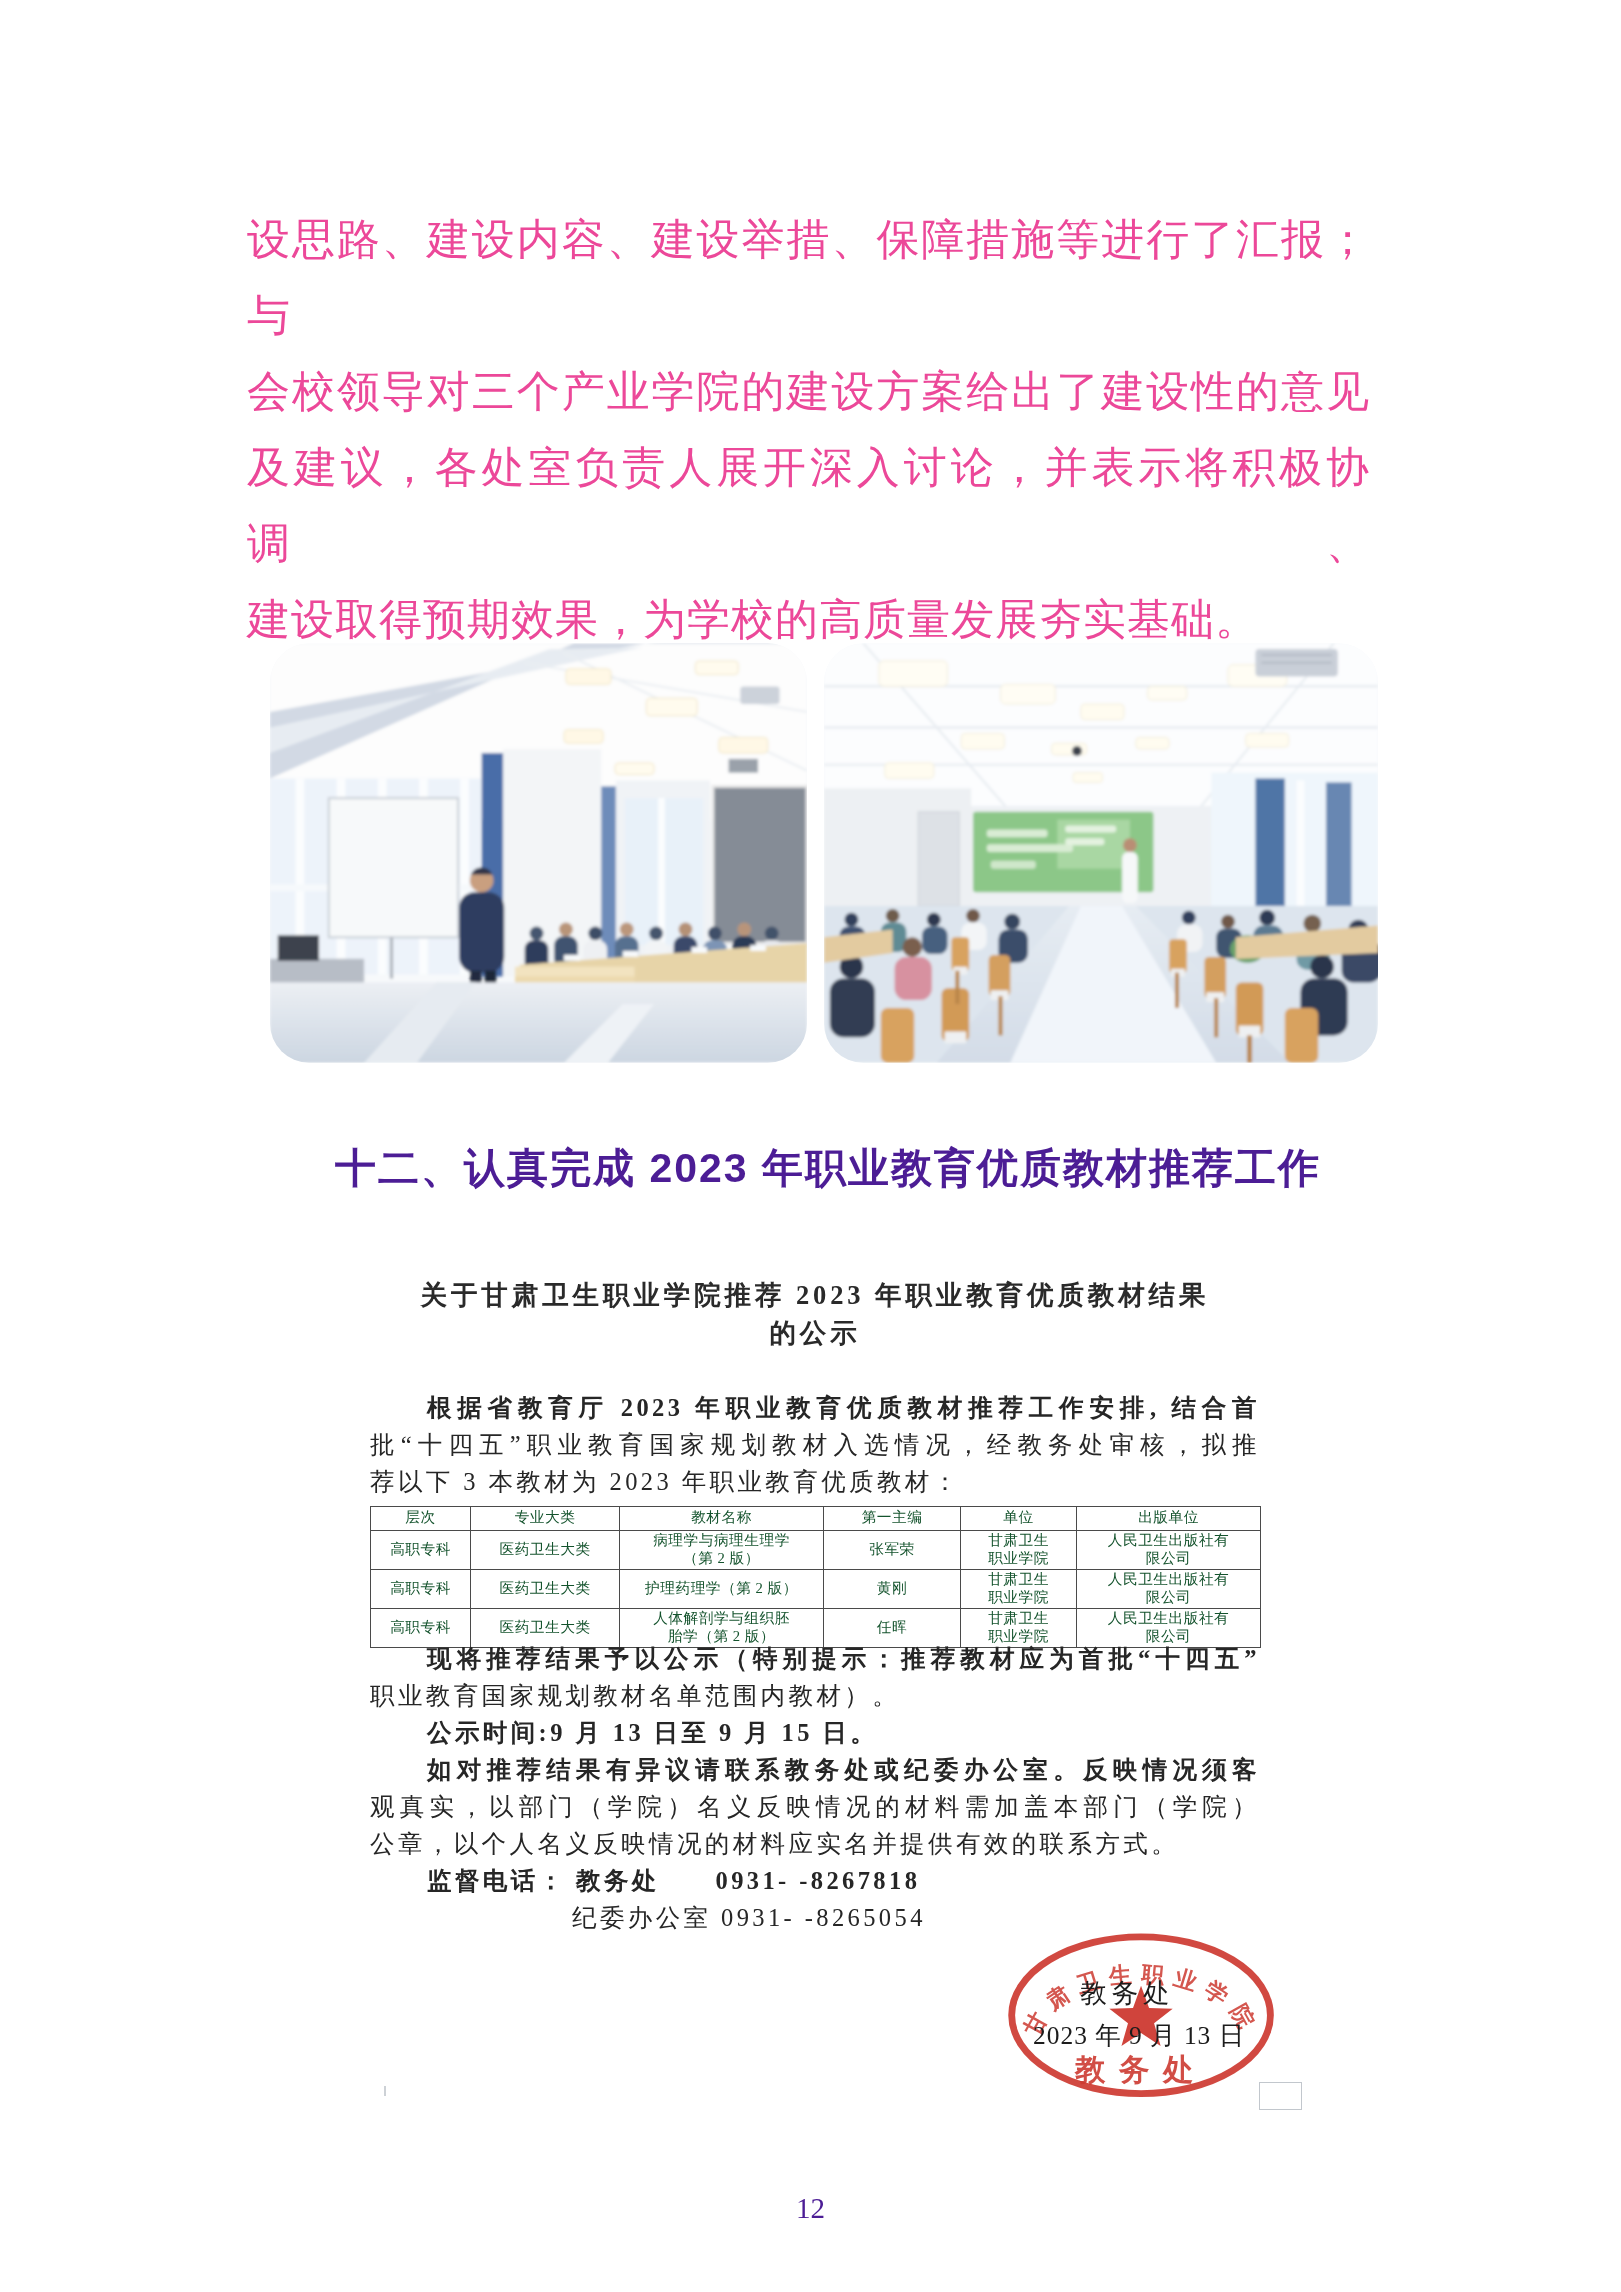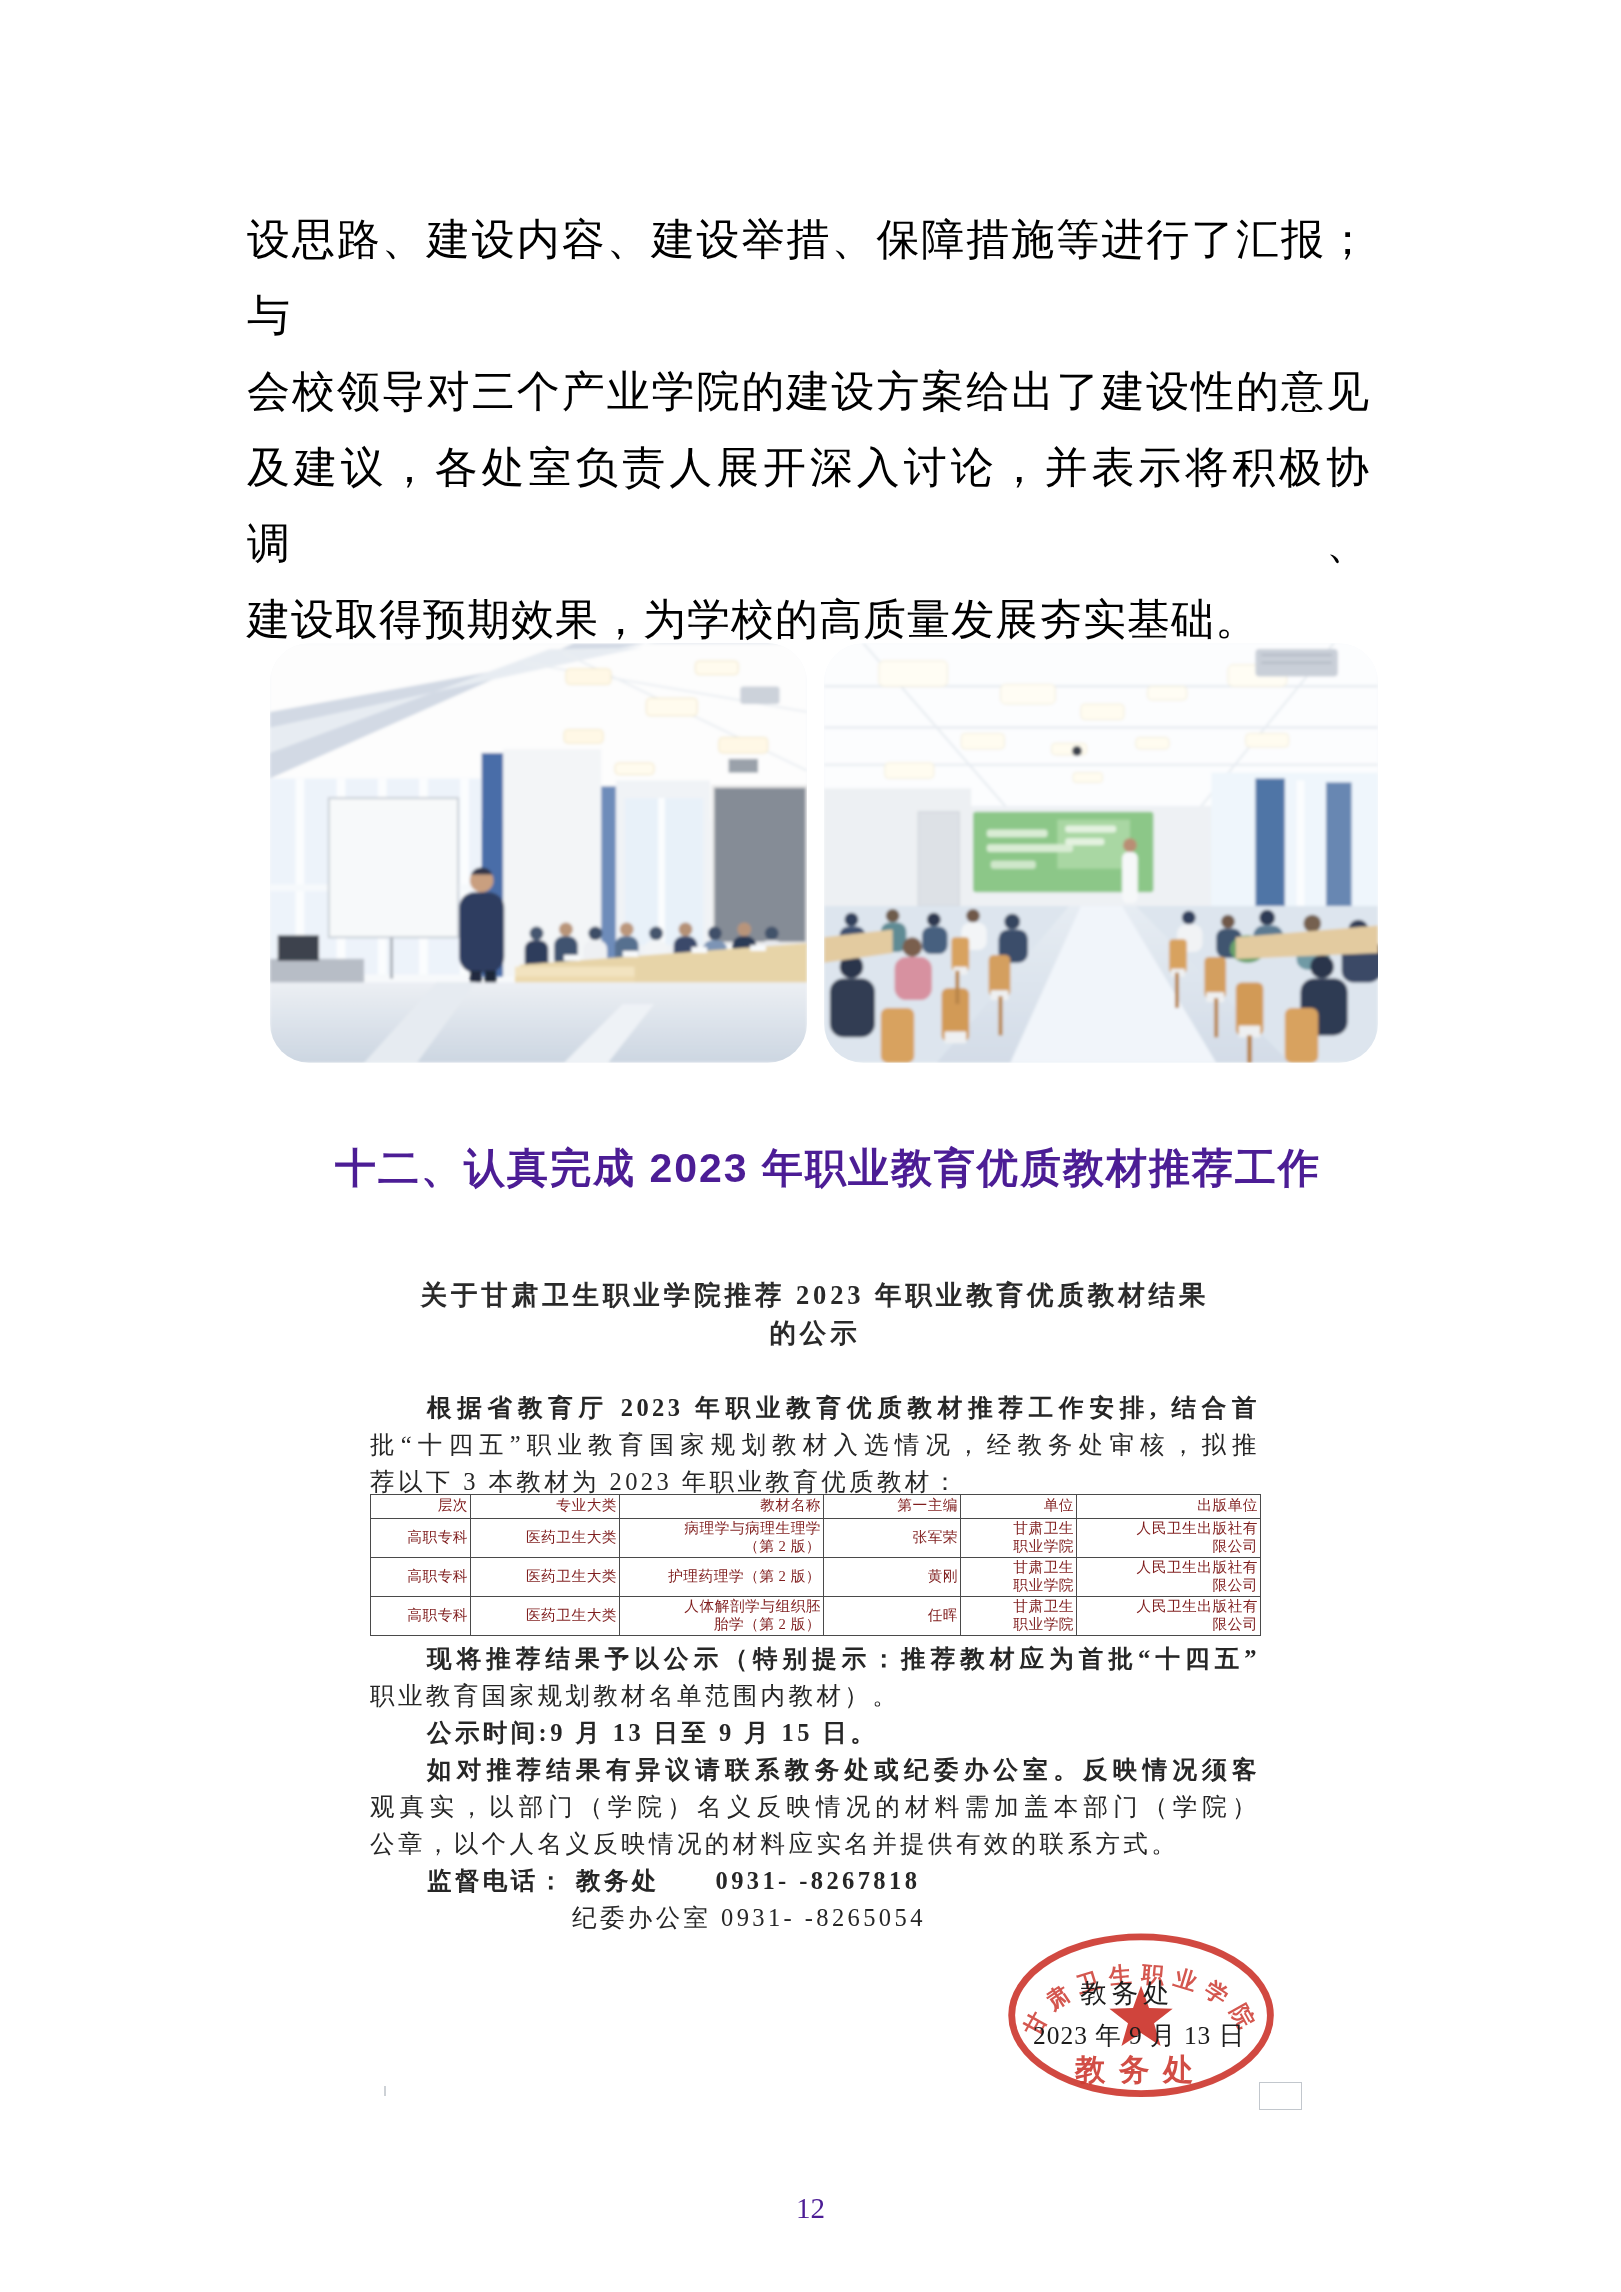--- a/index.html
+++ b/index.html
@@ -1,40 +1,40 @@
 <!DOCTYPE html>
 <html><head>
 <meta charset="utf-8">
 <style>
   html,body{margin:0;padding:0;}
   body{
     width:1621px;height:2293px;position:relative;background:#ffffff;
     font-family:"Liberation Serif","DejaVu Serif",serif;color:#121212;overflow:hidden;
   }
   
-  .para{position:absolute;left:247px;top:202px;width:1123px;font-size:43px;line-height:76px;letter-spacing:1px;color:#000000;}
+  .para{position:absolute;left:247px;top:202px;width:1123px;font-size:43px;line-height:76px;letter-spacing:1px;color:#ec4899;}
   .para .ln{text-align:justify;}
   .para .ln.fj{text-align-last:justify;}
   
   .photo{position:absolute;top:643px;}
   .photo svg{display:block;}
   
   .heading{position:absolute;top:1141px;left:35px;width:1586px;text-align:center;
     font-family:"Liberation Sans","DejaVu Sans",sans-serif;font-weight:700;font-size:41px;letter-spacing:2px;color:#4c1d95;}
   
   .notice{position:absolute;left:370px;top:1264px;width:890px;color:#262626;}
   .n-title{position:absolute;top:11.8px;left:0;width:100%;text-align:center;font-weight:700;font-size:26.5px;line-height:38px;letter-spacing:3.9px;color:#2a2a2a;}
   .n-intro{position:absolute;top:125px;left:0;width:100%;font-size:24.5px;line-height:37px;letter-spacing:3.4px;}
   .n-body{position:absolute;top:376px;left:0;width:100%;font-size:24.5px;line-height:37px;letter-spacing:3.4px;}
   .nline{width:100%;}
   .nline.fj{text-align:justify;text-align-last:justify;}
   .ind2{text-indent:57px;font-weight:bold;}
   .ind8{padding-left:202px;}
-  table.n-table{position:absolute;top:230px;left:0;width:890px;border-collapse:collapse;table-layout:fixed;
-    font-size:14.7px;line-height:17.6px;letter-spacing:0.5px;color:#7f1d1d;text-align:right;}
+  table.n-table{position:absolute;top:242px;left:0;width:890px;border-collapse:collapse;table-layout:fixed;
+    font-size:14.7px;line-height:17.6px;letter-spacing:0.5px;color:#14532d;text-align:center;}
   .n-table th,.n-table td{border:1px solid #4a4a4a;font-weight:normal;padding:1px 2px;white-space:pre-line;vertical-align:middle;}
   .n-table tr.hd{height:23.5px;}
   .n-table tr.rw{height:39px;}
   
   .stamp{position:absolute;left:996px;top:1919px;width:294px;height:216px;}
   
   .artifact-box{position:absolute;left:1259px;top:2082px;width:41px;height:25.5px;border:1px solid #c2c7cd;background:transparent;}
   .artifact-tick{position:absolute;left:384px;top:2086px;width:2px;height:9.8px;background:#cdd1d6;}
   
   .pageno{position:absolute;top:2192px;left:0;width:100%;text-align:center;font-size:29px;color:#4c1d95;}

